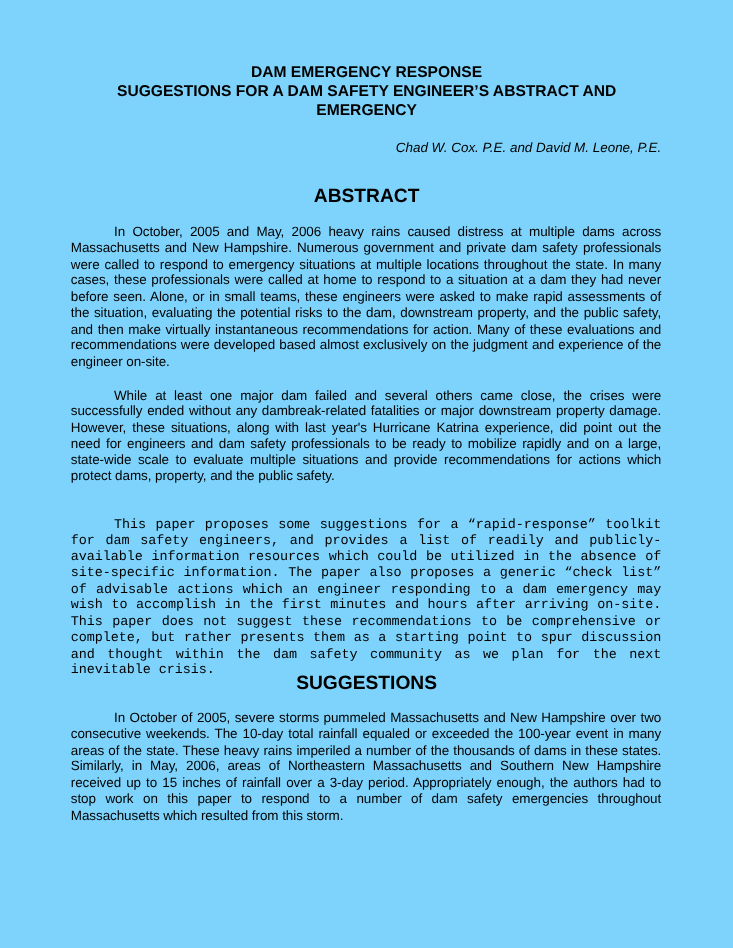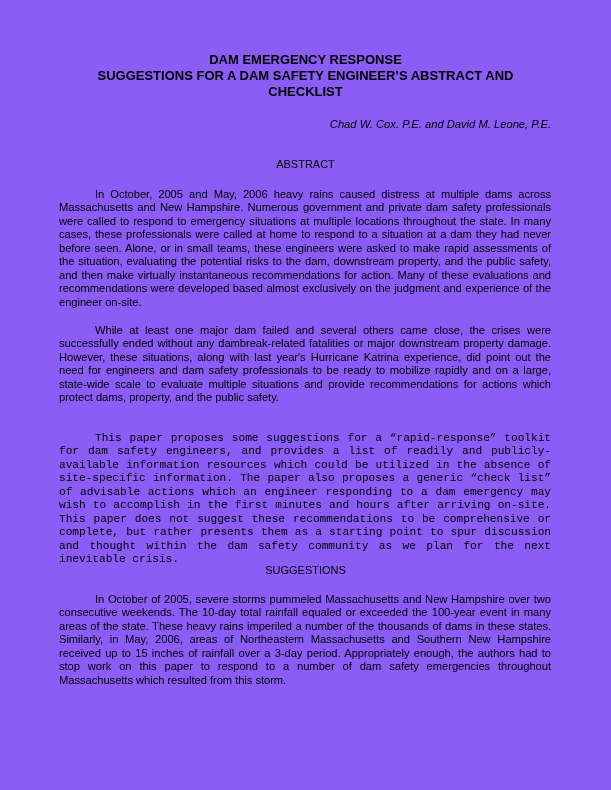--- a/index.html
+++ b/index.html
@@ -1,43 +1,43 @@
 <!DOCTYPE html>
 <html><head>
 <meta charset="utf-8">
 <style>
   html, body { margin: 0; padding: 0; background: #ffffff; }
   body { width: 611px; height: 790px; position: relative; overflow: hidden;
          font-family: "Liberation Sans", sans-serif; color: #000; }
-  .page { position: absolute; left: 0; top: 0; width: 611px; height: 790px; background: #8b5cf6; }
+  .page { position: absolute; left: 0; top: 0; width: 611px; height: 790px; background: #7dd3fc; }
   .title { position: absolute; left: 60px; width: 491px; text-align: center;
            font-weight: bold; font-size: 13px; line-height: 16px; }
   .t1 { top: 52px; }
   .t2 { top: 68px; }
   .t3 { top: 84px; }
   .authors { position: absolute; left: 60px; width: 491px; top: 117px; text-align: right;
              font-style: italic; font-size: 11.2px; line-height: 14px; }
   .heading { position: absolute; left: 60px; width: 491px; text-align: center;
-             font-weight: normal; font-size: 11px; line-height: 16px; }
+             font-weight: bold; font-size: 16px; line-height: 16px; }
   .h-abs { top: 156px; }
   .h-intro { top: 562px; }
   .para { position: absolute; left: 59px; width: 492px; font-size: 11.2px; line-height: 13.45px;
           text-align: justify; text-indent: 36px; margin: 0; letter-spacing: -0.05px; }
   .p1 { top: 188px; }
   .p2 { top: 324px; }
   .p3 { top: 432px; font-family: Liberation Mono, monospace; }
   .p4 { top: 593px; }
 </style>
 </head>
 <body>
 
 <div class="page">
   <div class="title t1">DAM EMERGENCY RESPONSE</div>
   <div class="title t2">SUGGESTIONS FOR A DAM SAFETY ENGINEER’S ABSTRACT AND</div>
-  <div class="title t3">CHECKLIST</div>
+  <div class="title t3">EMERGENCY</div>
   <div class="authors">Chad W. Cox. P.E. and David M. Leone, P.E.</div>
 
   <div class="heading h-abs">ABSTRACT</div>
   <p class="para p1">In October, 2005 and May, 2006 heavy rains caused distress at multiple dams across Massachusetts and New Hampshire.  Numerous government and private dam safety professionals were called to respond to emergency situations at multiple locations throughout the state.  In many cases, these professionals were called at home to respond to a situation at a dam they had never before seen.  Alone, or in small teams, these engineers were asked to make rapid assessments of the situation, evaluating the potential risks to the dam, downstream property, and the public safety, and then make virtually instantaneous recommendations for action.  Many of these evaluations and recommendations were developed based almost exclusively on the judgment and experience of the engineer on-site.</p>
   <p class="para p2">While at least one major dam failed and several others came close, the crises were successfully ended without any dambreak-related fatalities or major downstream property damage.  However, these situations, along with last year's Hurricane Katrina experience, did point out the need for engineers and dam safety professionals to be ready to mobilize rapidly and on a large, state-wide scale to evaluate multiple situations and provide recommendations for actions which protect dams, property, and the public safety.</p>
   <p class="para p3">This paper proposes some suggestions for a “rapid-response” toolkit for dam safety engineers, and provides a list of readily and publicly-available information resources which could be utilized in the absence of site-specific information.  The paper also proposes a generic “check list” of advisable actions which an engineer responding to a dam emergency may wish to accomplish in the first minutes and hours after arriving on-site.  This paper does not suggest these recommendations to be comprehensive or complete, but rather presents them as a starting point to spur discussion and thought within the dam safety community as we plan for the next inevitable crisis.</p>
 
   <div class="heading h-intro">SUGGESTIONS</div>
   <p class="para p4">In October of 2005, severe storms pummeled Massachusetts and New Hampshire over two consecutive weekends.  The 10-day total rainfall equaled or exceeded the 100-year event in many areas of the state.  These heavy rains imperiled a number of the thousands of dams in these states.  Similarly, in May, 2006, areas of Northeastern Massachusetts and Southern New Hampshire received up to 15 inches of rainfall over a 3-day period.  Appropriately enough, the authors had to stop work on this paper to respond to a number of dam safety emergencies throughout Massachusetts which resulted from this storm.</p>
 </div>

